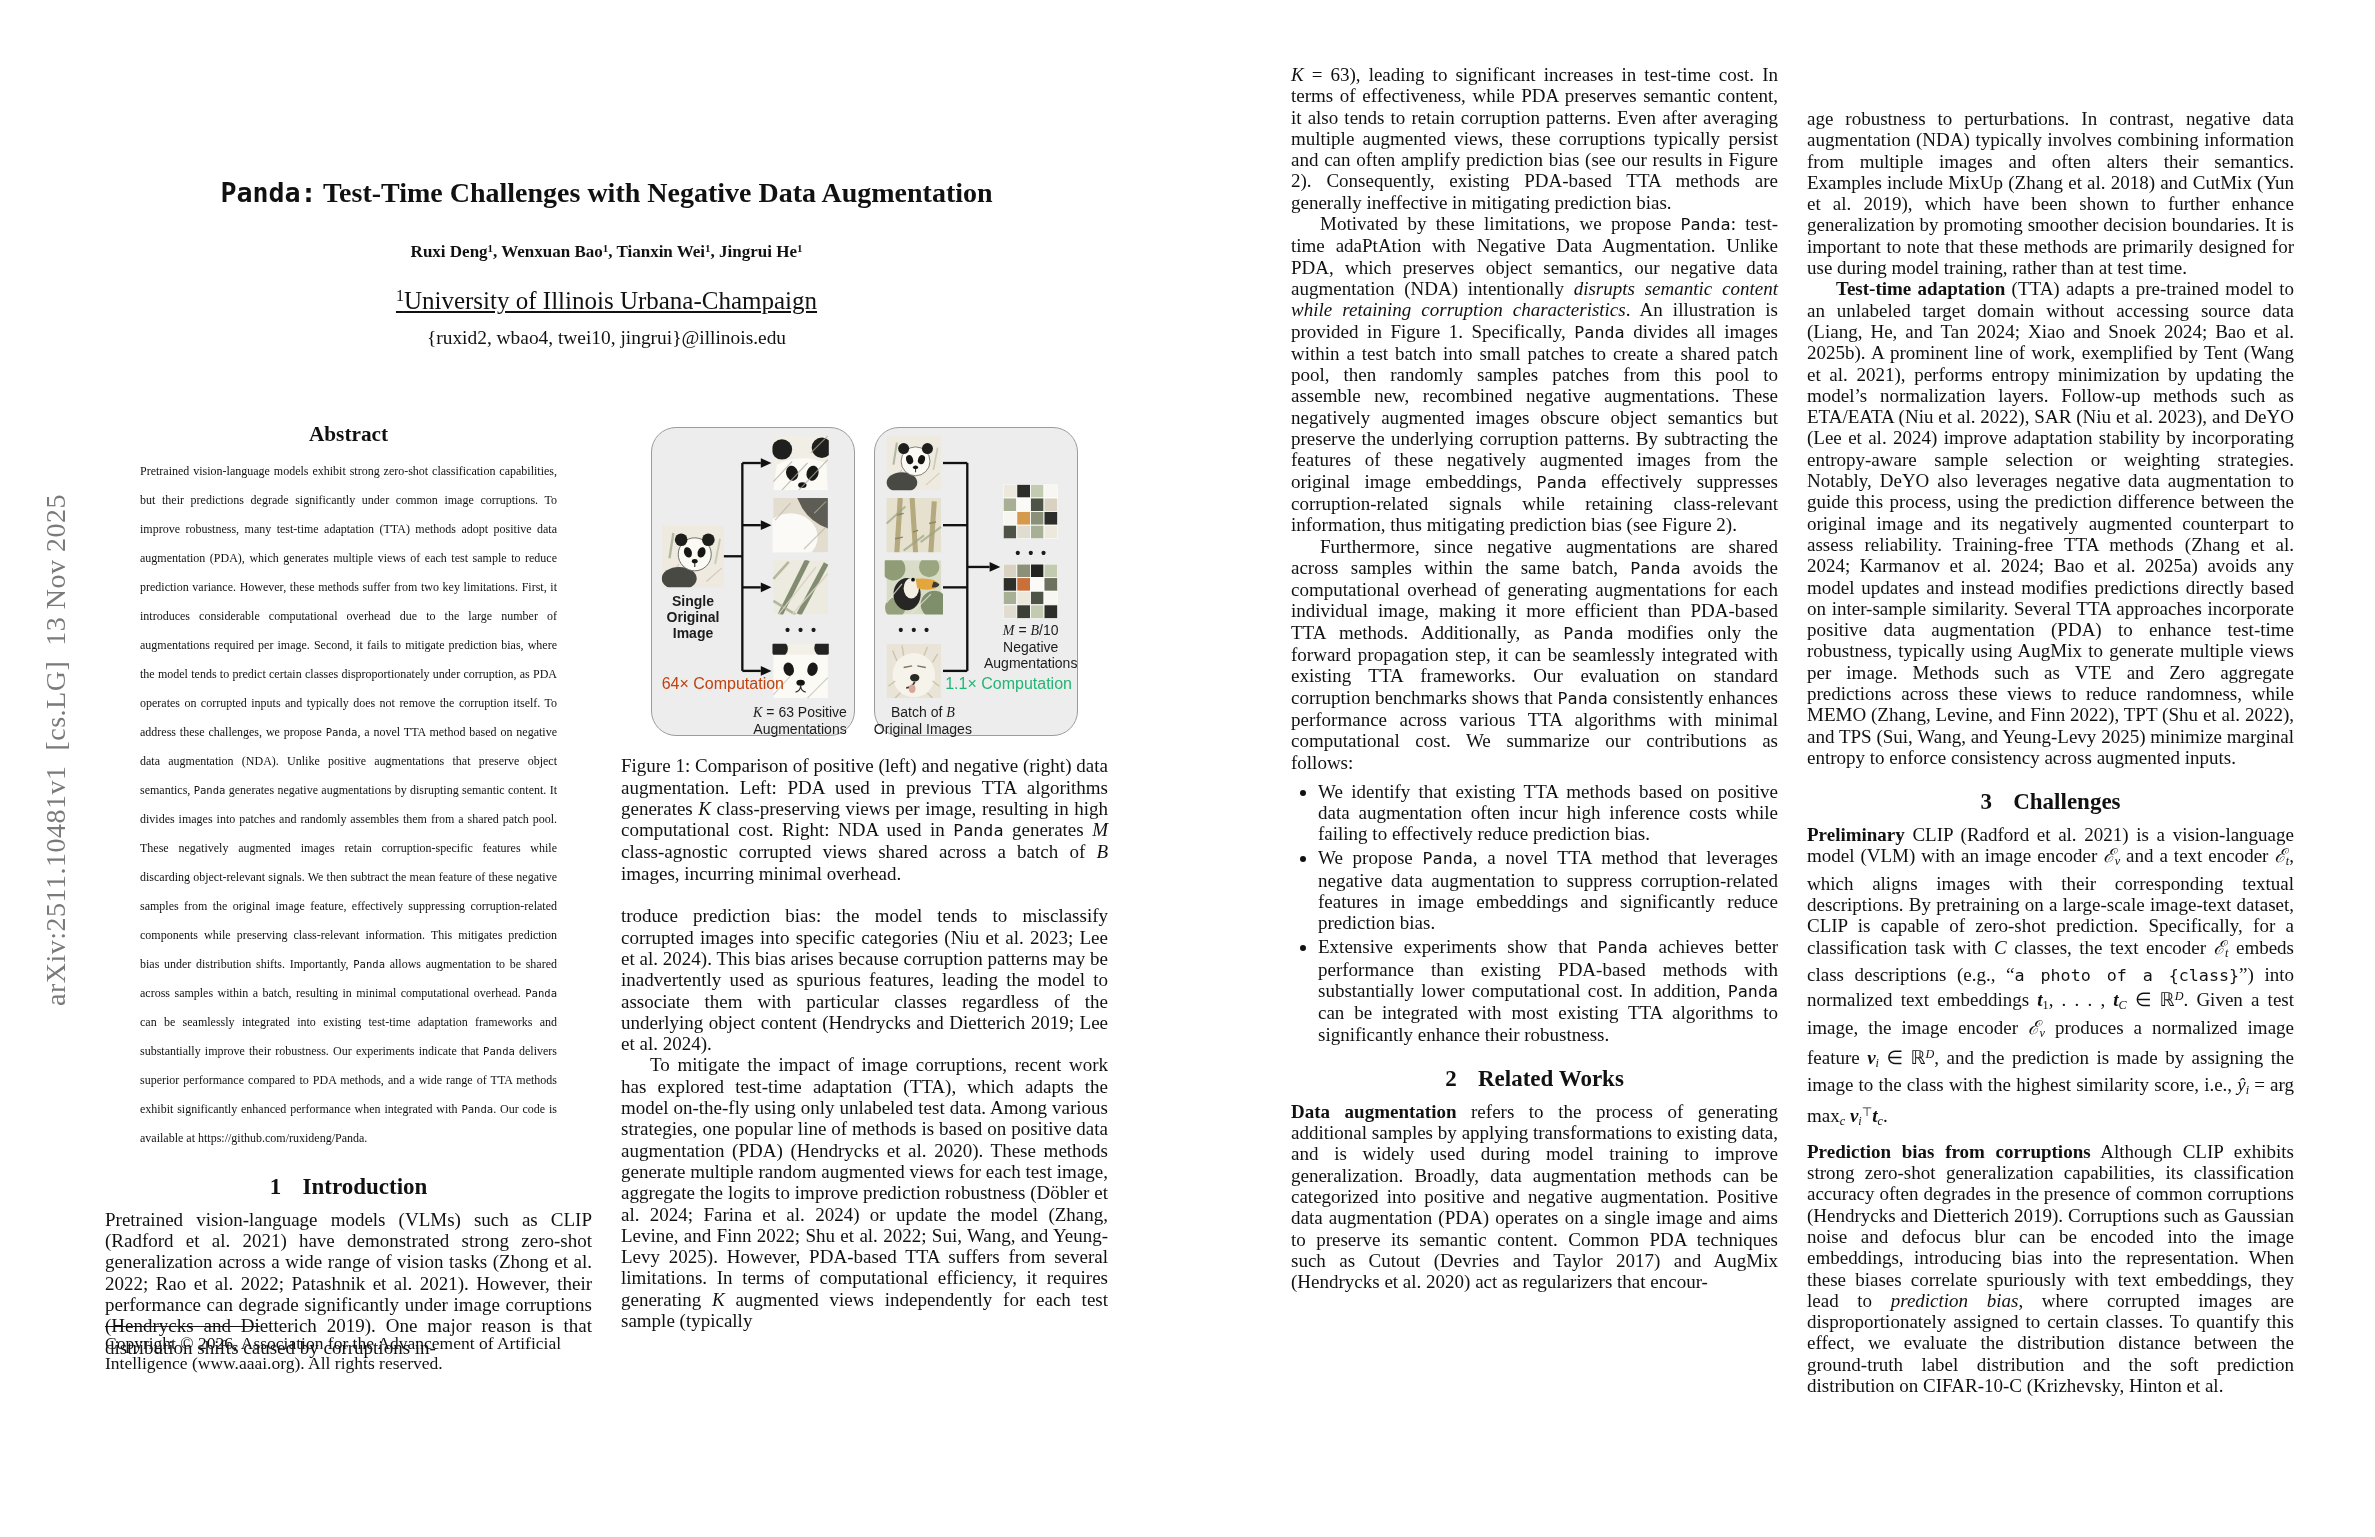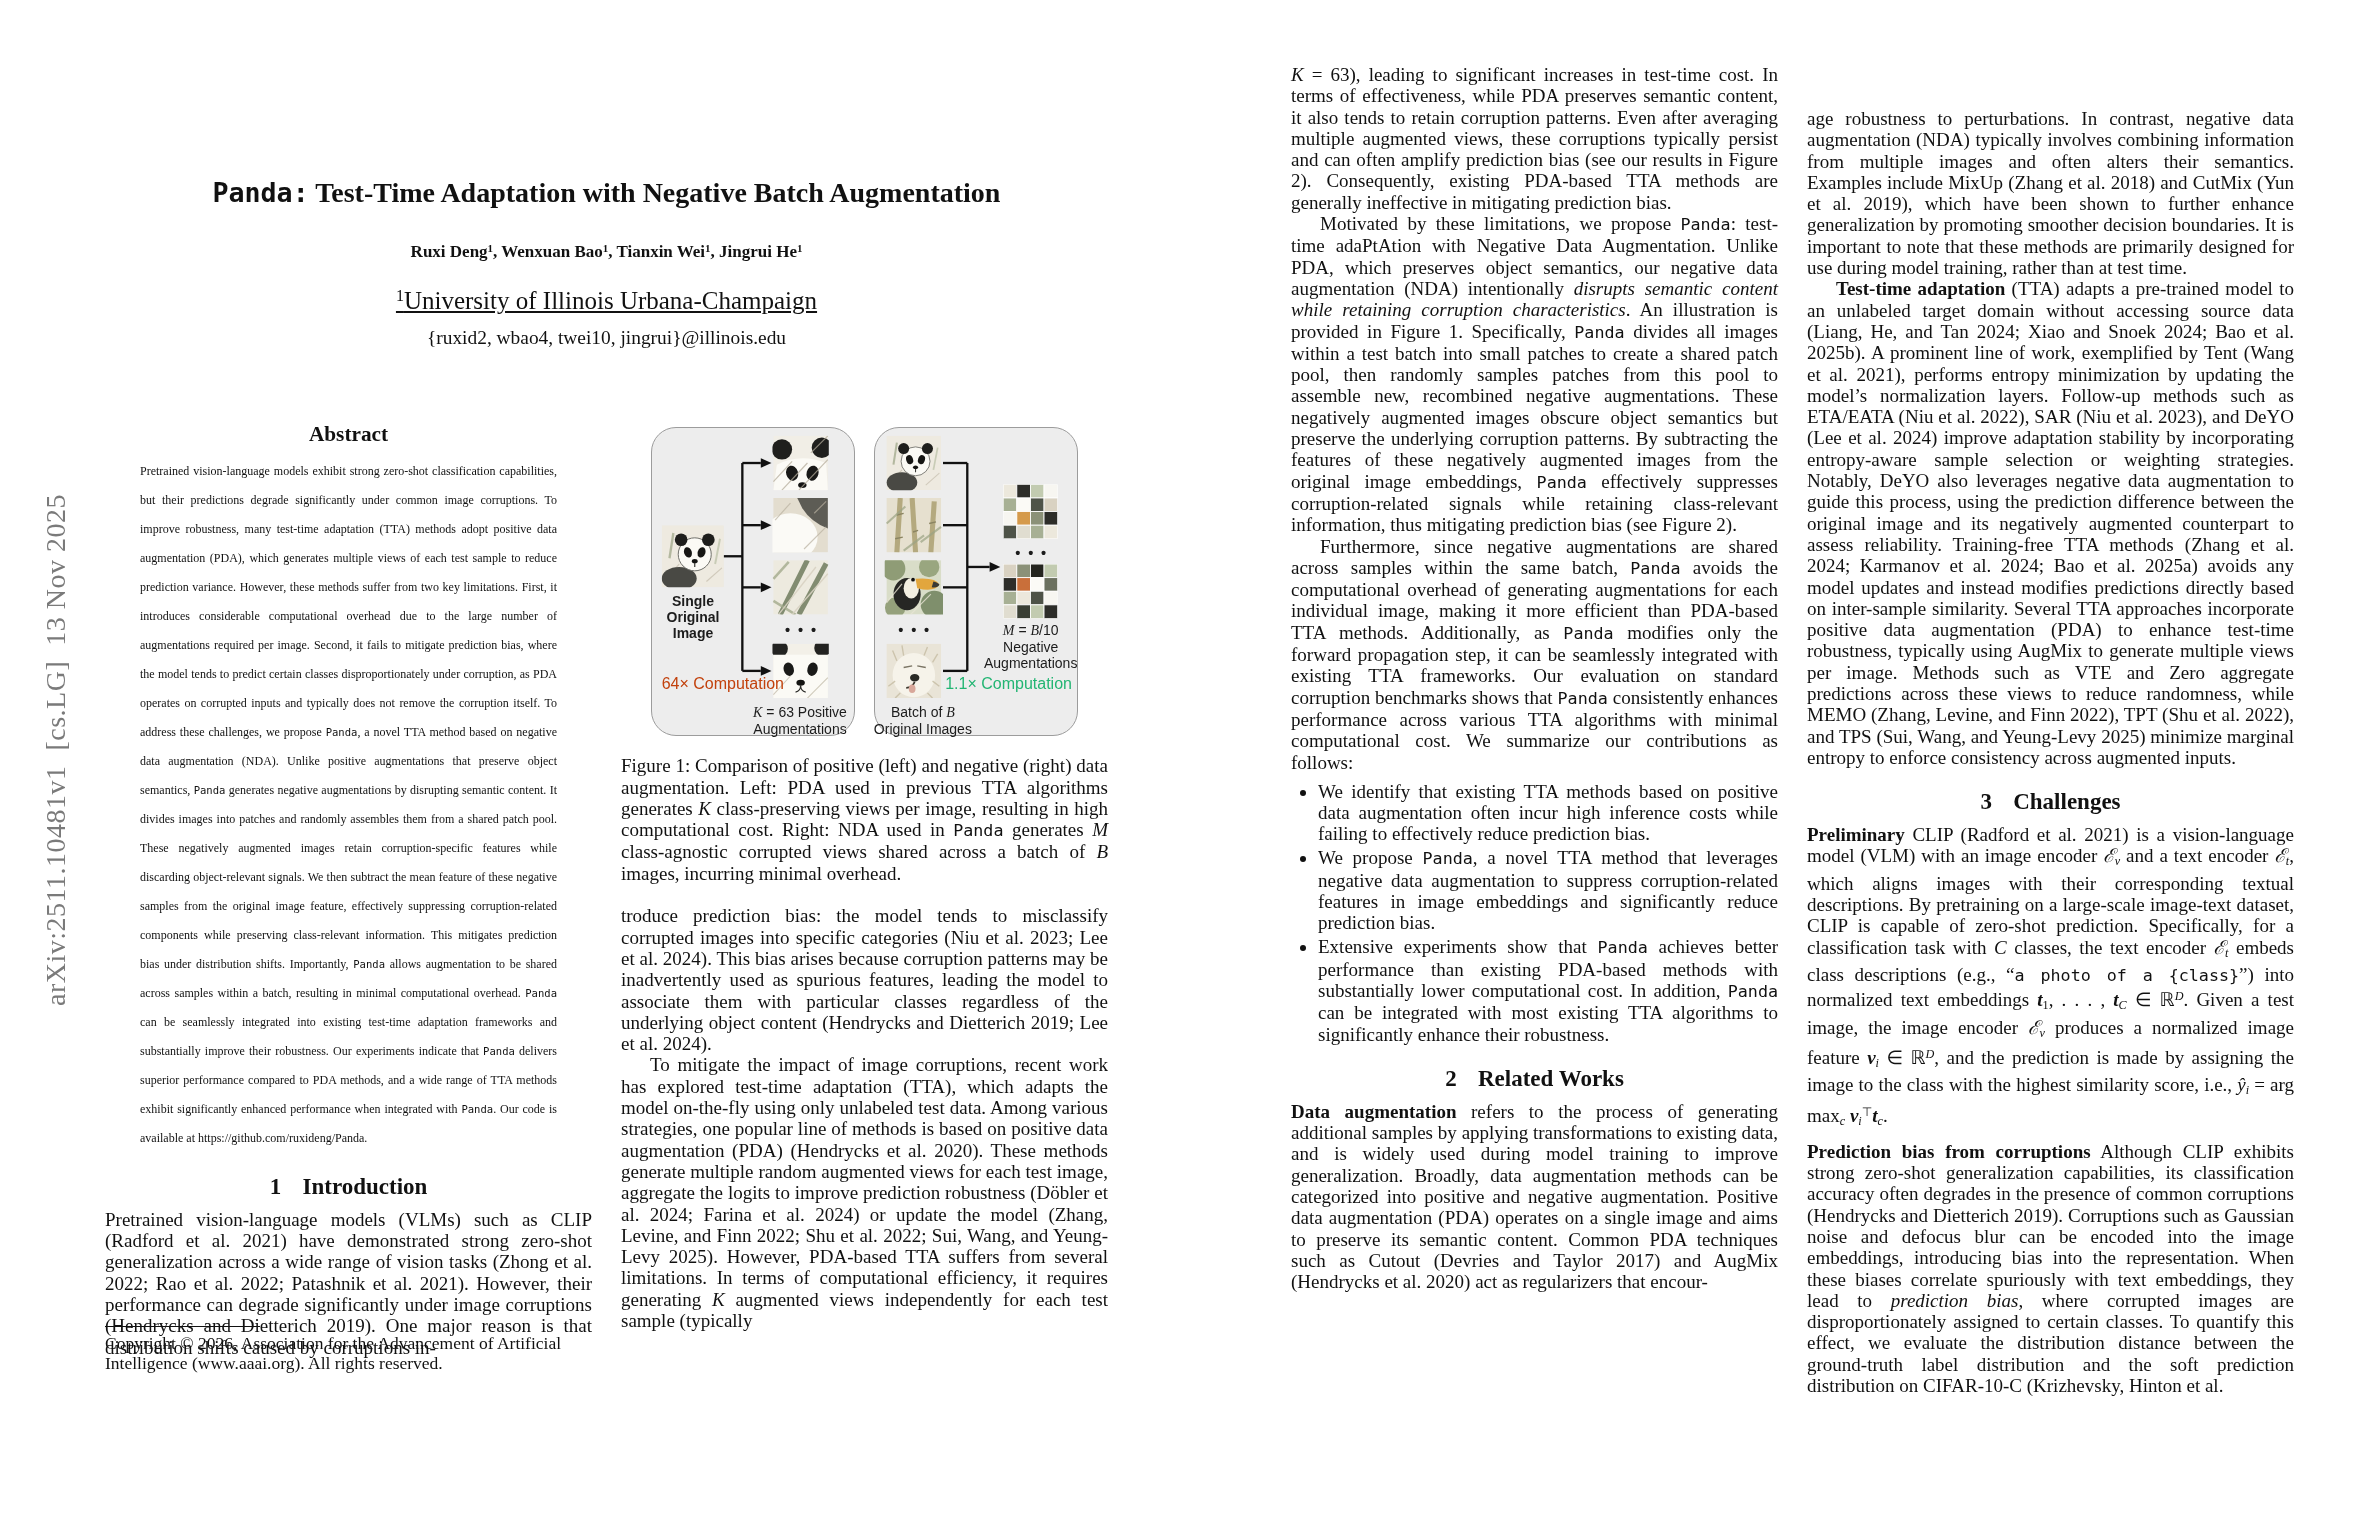--- a/index.html
+++ b/index.html
@@ -244,21 +244,21 @@
           <rect x="32" y="48" width="16" height="16" fill="#c2cbb0"></rect>
           <rect x="48" y="48" width="16" height="16" fill="#2d2d29"></rect>
     </g>
   </symbol>
 </defs>
 </svg>
 
 <div class="watermark">arXiv:2511.10481v1  [cs.LG]  13 Nov 2025</div>
 
 <div class="p1-header">
-  <h1 class="paper-title"><span class="rt-mono">Panda:</span><span> Test-Time Adaptation with Negative Batch Augmentation</span></h1>
+  <h1 class="paper-title"><span class="rt-mono">Panda:</span><span> Test-Time Challenges with Negative Data Augmentation</span></h1>
   <div class="author-line"><span>Ruxi Deng</span><span class="rt-sup">1</span><span>, Wenxuan Bao</span><span class="rt-sup">1</span><span>, Tianxin Wei</span><span class="rt-sup">1</span><span>, Jingrui He</span><span class="rt-sup">1</span></div>
   <div class="affil-line"><span class="rt-sup">1</span><span>University of Illinois Urbana-Champaign</span></div>
   <div class="email-line">{ruxid2, wbao4, twei10, jingrui}@illinois.edu</div>
 </div>
 
 <div class="col col--1">
   <div class="abs-head">Abstract</div>
   <p class="abstract-body"><span>Pretrained vision-language models exhibit strong zero-shot classification capabilities, but their predictions degrade significantly under common image corruptions. To improve robustness, many test-time adaptation (TTA) methods adopt positive data augmentation (PDA), which generates multiple views of each test sample to reduce prediction variance. However, these methods suffer from two key limitations. First, it introduces considerable computational overhead due to the large number of augmentations required per image. Second, it fails to mitigate prediction bias, where the model tends to predict certain classes disproportionately under corruption, as PDA operates on corrupted inputs and typically does not remove the corruption itself. To address these challenges, we propose </span><span class="rt-mono">Panda</span><span>, a novel TTA method based on negative data augmentation (NDA). Unlike positive augmentations that preserve object semantics, </span><span class="rt-mono">Panda</span><span> generates negative augmentations by disrupting semantic content. It divides images into patches and randomly assembles them from a shared patch pool. These negatively augmented images retain corruption-specific features while discarding object-relevant signals. We then subtract the mean feature of these negative samples from the original image feature, effectively suppressing corruption-related components while preserving class-relevant information. This mitigates prediction bias under distribution shifts. Importantly, </span><span class="rt-mono">Panda</span><span> allows augmentation to be shared across samples within a batch, resulting in minimal computational overhead. </span><span class="rt-mono">Panda</span><span> can be seamlessly integrated into existing test-time adaptation frameworks and substantially improve their robustness. Our experiments indicate that </span><span class="rt-mono">Panda</span><span> delivers superior performance compared to PDA methods, and a wide range of TTA methods exhibit significantly enhanced performance when integrated with </span><span class="rt-mono">Panda</span><span>. Our code is available at https://github.com/ruxideng/Panda.</span></p>
   <h2 class="sec-head">
     <span class="sec-num">1</span><span>Introduction</span>

